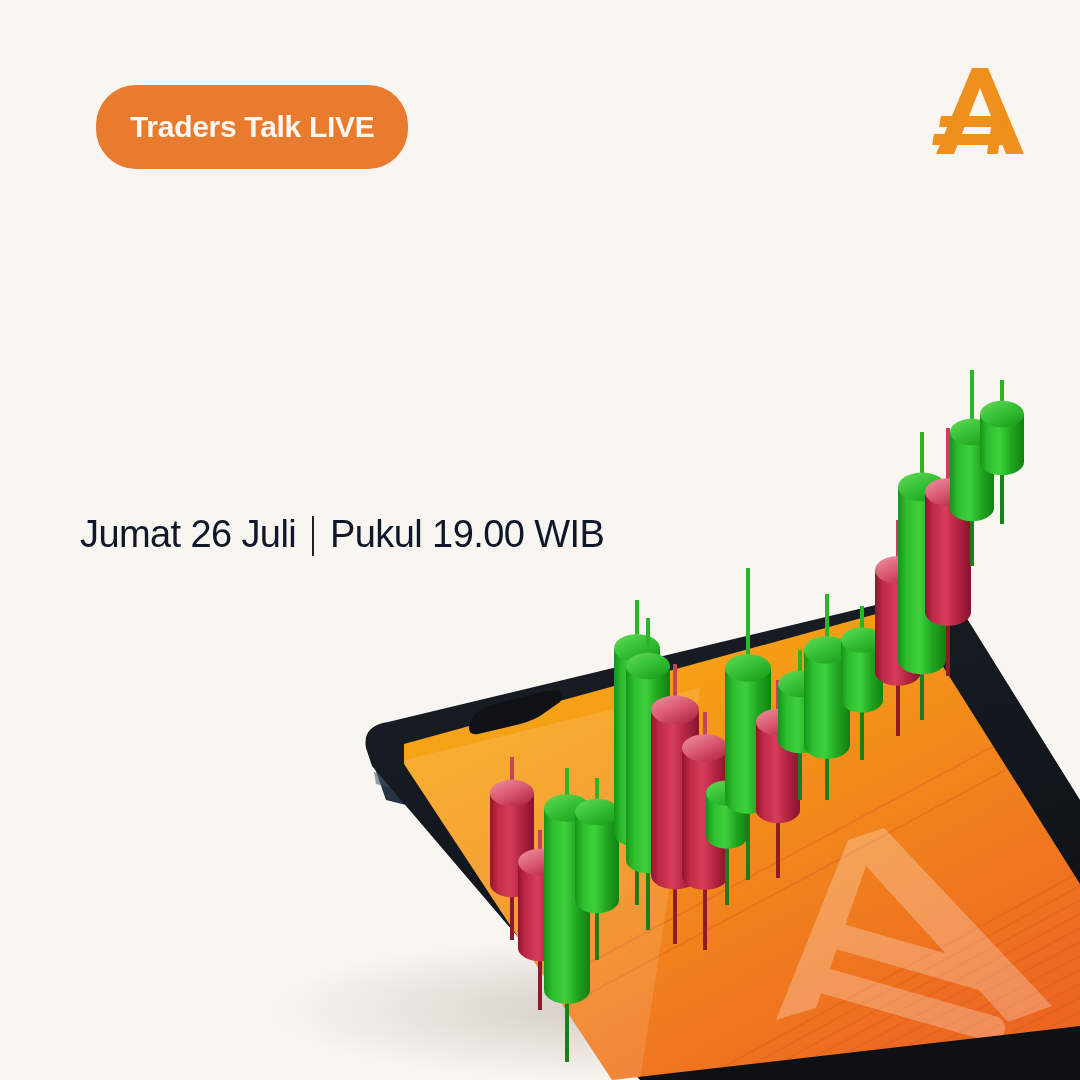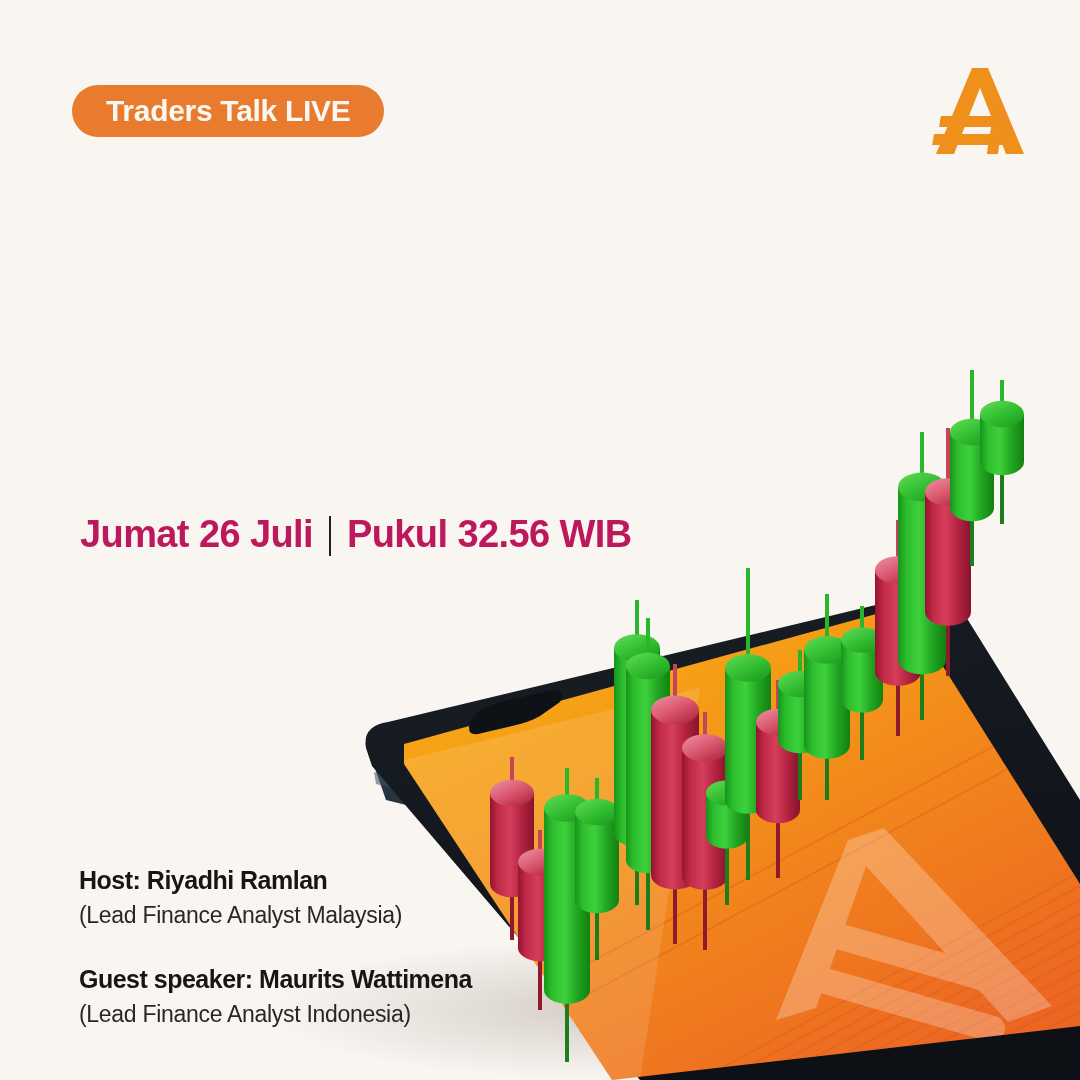--- a/index.html
+++ b/index.html
@@ -21,22 +21,22 @@
   
   .logo{
     position:absolute;
     left:928px; top:58px;
     width:104px; height:104px;
   }
 
   
   .badge{
     position:absolute;
-    left:72px; top:85px;
-    height:52px;
+    left:96px; top:85px;
+    height:84px;
     padding:0 34px;
     background:#E87B2E;
     border-radius:40px;
     display:flex; align-items:center; justify-content:center;
   }
   .badge-label{
     color:#FBF7F2;
     font-size:30px;
     font-weight:bold;
     letter-spacing:-0.3px;
@@ -59,25 +59,24 @@
     transform:scaleX(0.94);
     transform-origin:left center;
     white-space:nowrap;
   }
 
   
   .dateline{
     position:absolute;
     left:80px; top:513px;
     display:flex; align-items:flex-end;
-    color:#be185d;
+    color:#0f172a;
     font-size:38px;
     letter-spacing:-0.6px;
     white-space:nowrap;
-    font-weight:bold;
   }
   .date-sep{
     display:inline-block;
     width:2px; height:40px;
     background:#1F1F1F;
     margin:0 16px;
   }
 
   
   .speakers{
@@ -127,21 +126,21 @@
   </div>
 
   <div class="badge">
     <span class="badge-label">Traders Talk LIVE</span>
   </div>
 
 
   <div class="dateline">
     <span>Jumat 26 Juli</span>
     <span class="date-sep"></span>
-    <span>Pukul 32.56 WIB</span>
+    <span>Pukul 19.00 WIB</span>
   </div>
 
   <div class="stage">
     <svg width="1080" height="1080" viewBox="0 0 1080 1080">
       <defs>
 
         <linearGradient id="screenGrad" x1="0" y1="0" x2="0.75" y2="1">
           <stop offset="0" stop-color="#F7AE14"></stop>
           <stop offset="0.35" stop-color="#F59B17"></stop>
           <stop offset="0.72" stop-color="#F07C1E"></stop>
@@ -350,24 +349,14 @@
             <line x1="1002" y1="380" x2="1002" y2="414" stroke="#2AB62A" stroke-width="4"></line>
             <line x1="1002" y1="462" x2="1002" y2="524" stroke="#1C7D1A" stroke-width="4"></line>
             <path d="M980 414 L980 462 A22 13.2 0 0 0 1024 462 L1024 414 Z" fill="url(#gBody)"></path>
             <ellipse cx="1002" cy="414" rx="22" ry="13.2" fill="url(#gCap)"></ellipse>
           </g>
         </g>
 
     </svg>
   </div>
 
-  <div class="speakers">
-    <div class="spk-block">
-      <div class="spk-name">Host: Riyadhi Ramlan</div>
-      <div class="spk-role">(Lead Finance Analyst Malaysia)</div>
-    </div>
-    <div class="spk-block">
-      <div class="spk-name">Guest speaker: Maurits Wattimena</div>
-      <div class="spk-role">(Lead Finance Analyst Indonesia)</div>
-    </div>
-  </div>
 
 </div>
 
 </body></html>

